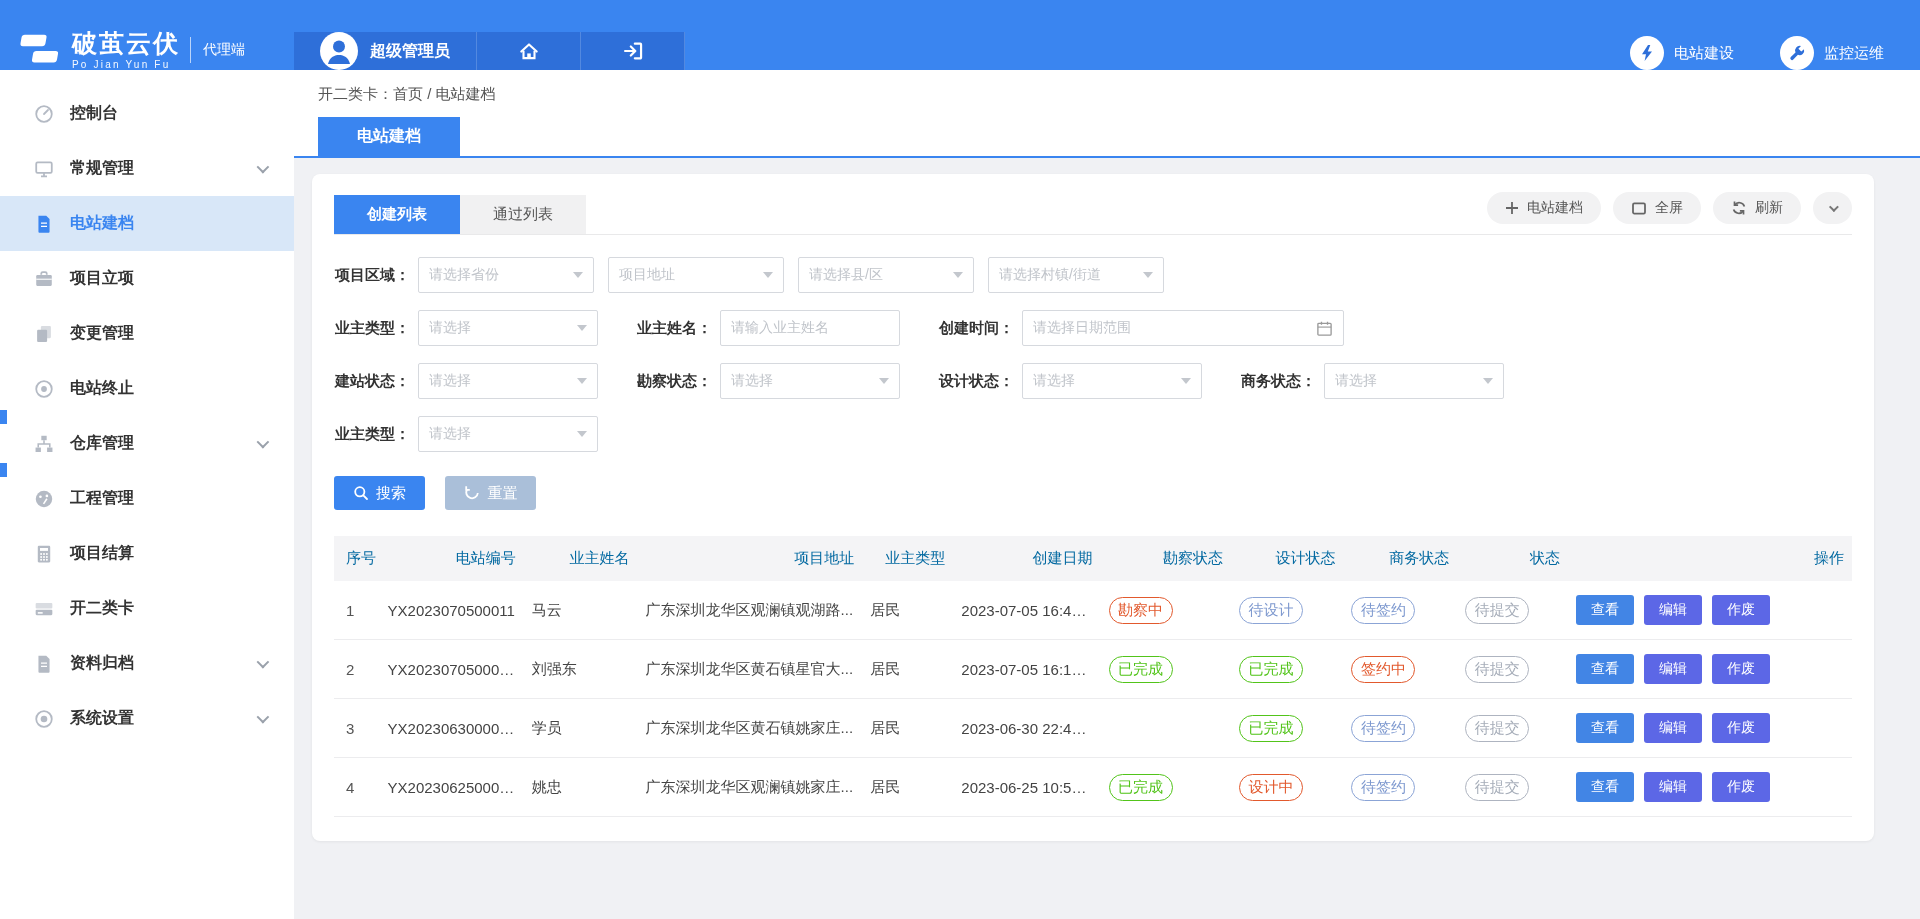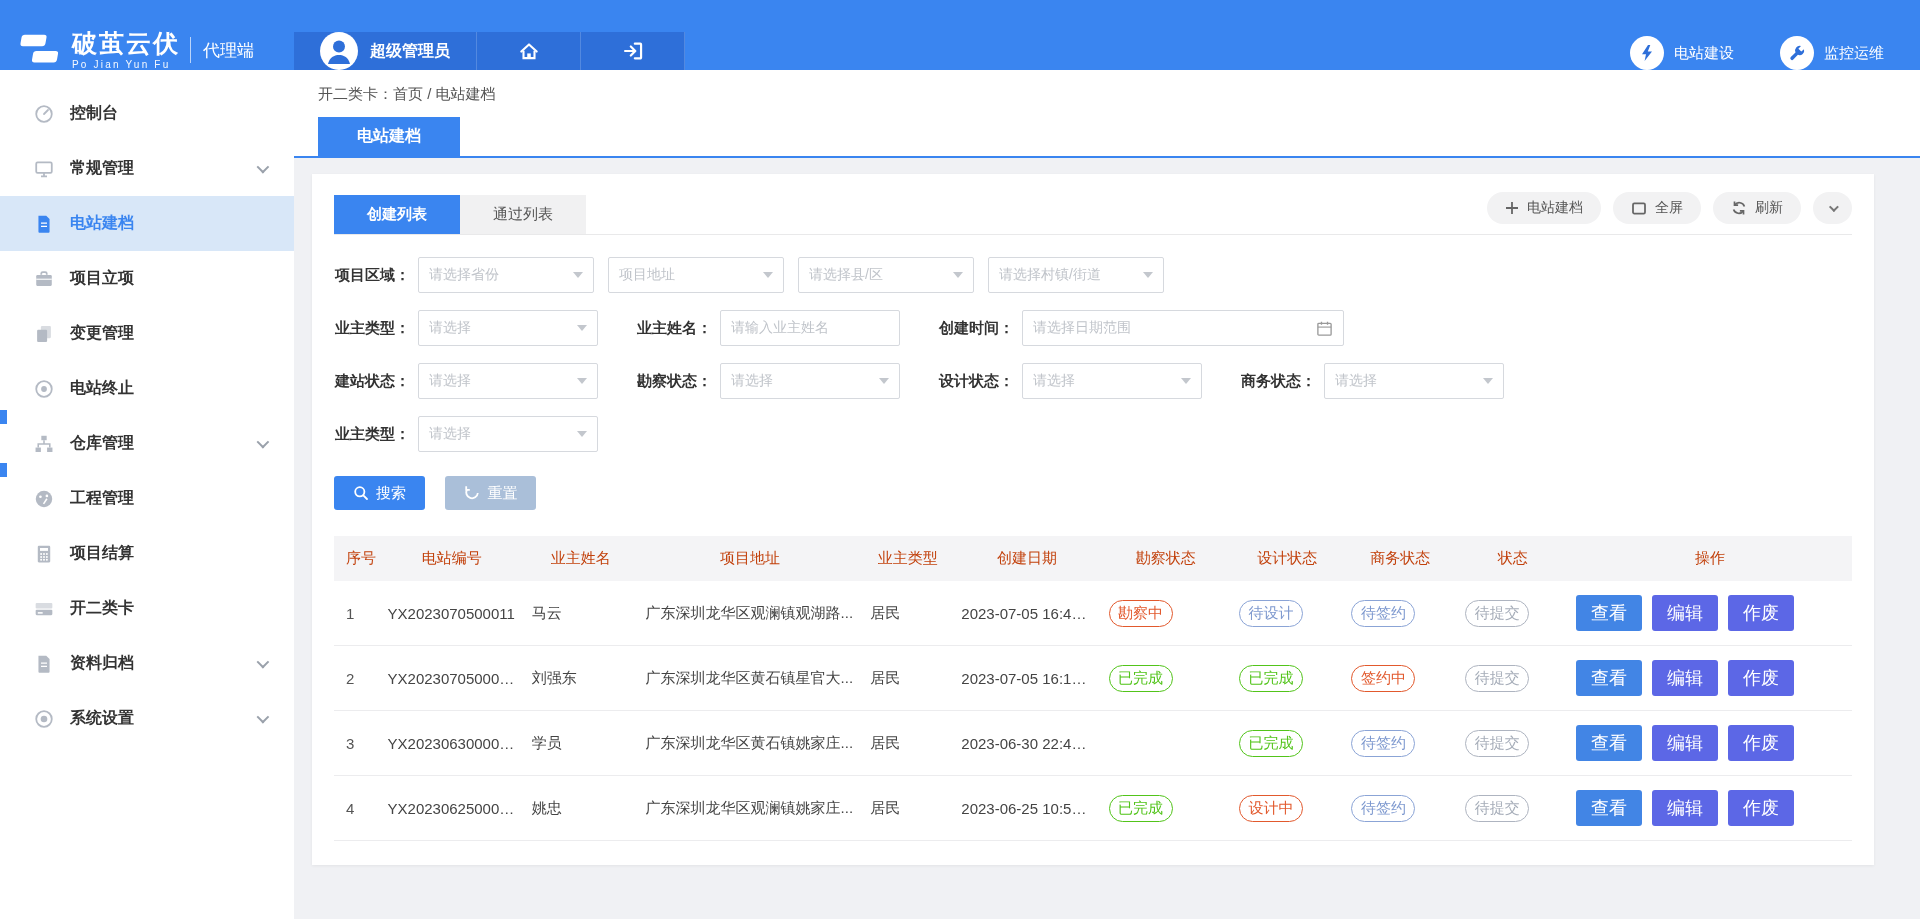--- a/index.html
+++ b/index.html
@@ -7,21 +7,21 @@
   #screen { width:1920px; height:919px; position:relative; overflow:hidden; background:#f0f1f4; display:flex; flex-direction:column; }
 
   
   .top { height:70px; background:#3a85f0; display:flex; align-items:flex-end; color:#fff; flex:0 0 70px; }
   .logo-area { width:294px; flex:0 0 294px; display:flex; align-items:center; padding-left:16px; }
   .logo-mark { width:48px; height:40px; flex:0 0 48px; }
   .logo-text { margin-left:8px; line-height:1; }
   .logo-title { font-size:25px; font-weight:700; letter-spacing:2px; white-space:nowrap; }
   .logo-sub { font-size:10px; letter-spacing:2.2px; margin-top:4px; opacity:.95; white-space:nowrap; }
   .logo-divider { width:1px; height:26px; background:rgba(255,255,255,.65); margin:0 12px 0 10px; }
-  .edition { font-size:17px; white-space:nowrap; }
+  .edition { font-size:14px; white-space:nowrap; }
   .dark-block { display:flex; background:#2e6fd9; }
   .user-box { display:flex; align-items:center; padding:0 26px; border-right:1px solid rgba(255,255,255,.18); cursor:pointer; }
   .avatar { width:38px; height:38px; }
   .user-name { font-size:16px; font-weight:700; margin-left:12px; white-space:nowrap; }
   .icon-box { width:104px; display:flex; align-items:center; justify-content:center; border-right:1px solid rgba(255,255,255,.18); cursor:pointer; }
   .quick-nav { margin-left:auto; display:flex; align-items:center; gap:46px; padding-right:36px; }
   .qn-item { display:flex; align-items:center; gap:10px; cursor:pointer; font-size:15px; white-space:nowrap; }
   .qn-circle { width:34px; height:34px; border-radius:50%; background:#fff; display:flex; align-items:center; justify-content:center; }
 
   
@@ -39,21 +39,21 @@
 
   .content { flex:1; display:flex; flex-direction:column; min-width:0; }
 
   
   .bc-bar { background:#fff; padding:15px 0 0 24px; border-bottom:2px solid #3a85f0; }
   .bc-text { font-size:15px; color:#555; }
   .page-tab { display:inline-block; margin-top:13px; background:#3a85f0; color:#fff; font-size:16px; font-weight:700; padding:9px 0; width:142px; text-align:center; cursor:pointer; }
 
   
   .page-body { padding:16px 46px 0 18px; flex:1; }
-  .card { background:#fff; border-radius:0; box-shadow:0 1px 3px rgba(0,0,0,.06); padding:18px 22px 24px; min-height:640px; }
+  .card { background:#fff; border-radius:8px; box-shadow:0 1px 3px rgba(0,0,0,.06); padding:18px 22px 24px; min-height:640px; }
   .card-head { display:flex; justify-content:space-between; align-items:flex-end; border-bottom:1px solid #e9e9ea; }
   .ltabs { display:flex; }
   .ltab { padding:10px 33px; font-size:15px; background:#f1f1f2; color:#555; cursor:pointer; white-space:nowrap; }
   .ltab.active { background:#3a85f0; color:#fff; font-weight:700; }
   .toolbar { display:flex; gap:12px; padding-bottom:10px; }
   .pill { height:32px; display:flex; align-items:center; gap:8px; background:#f2f2f3; border-radius:16px; padding:0 18px; font-size:14px; color:#555; border:none; cursor:pointer; white-space:nowrap; }
   .pill.pill-icon-only { padding:0 16px; }
   .t-icon { display:flex; align-items:center; }
 
   
@@ -72,30 +72,30 @@
   .cal { display:flex; margin-left:8px; }
 
   
   .btn-row { margin:24px 0 26px; }
   .btn { display:inline-flex; align-items:center; gap:7px; height:34px; padding:0 19px; border-radius:3px; color:#fff; font-size:15px; border:none; cursor:pointer; }
   .btn-search { background:#3a85f0; }
   .btn-reset { background:#aabfd9; margin-left:16px; }
 
   
   table { width:100%; border-collapse:collapse; table-layout:fixed; }
-  thead th { background:#f4f4f6; color:#c2410c; font-weight:400; font-size:15px; text-align:center; padding:13px 8px; white-space:nowrap; overflow:hidden; }
+  thead th { background:#f4f4f6; color:#0369a1; font-weight:400; font-size:15px; text-align:right; padding:13px 8px; white-space:nowrap; overflow:hidden; }
   thead th:first-child { padding-left:12px; }
   tbody td { padding:14px 8px; font-size:15px; color:#444; border-bottom:1px solid #ececee; white-space:nowrap; overflow:hidden; text-overflow:ellipsis; }
   tbody td:first-child { padding-left:12px; color:#555; }
   .badge { display:inline-block; min-width:64px; padding:3px 8px; text-align:center; border-radius:14px; font-size:15px; border:1px solid; background:#fff; }
   .st-processing { color:#e2592d; border-color:#e2592d; }
   .st-done { color:#52c41a; border-color:#52c41a; }
   .st-waiting { color:#7e99cf; border-color:#8ba4d6; }
   .st-pending { color:#a6adb9; border-color:#aeb4c0; }
-  .act { border:none; color:#fff; font-size:18px; padding:6px 15px; border-radius:3px; margin-right:10px; cursor:pointer; }
+  .act { border:none; color:#fff; font-size:14px; padding:6px 15px; border-radius:3px; margin-right:10px; cursor:pointer; }
   .act-view { background:#4285e5; }
   .act-edit { background:#5c67e6; }
   .act-void { background:#5c67e6; }
 
   
   .pager { display:flex; justify-content:flex-end; align-items:center; margin-top:16px; font-size:14px; color:#333; gap:7px; }
   .pp-box { border:1px solid #c9ccd1; border-radius:3px; height:28px; display:flex; align-items:center; gap:9px; padding:0 9px; font-weight:700; cursor:pointer; background:#fff; }
   .css-chev { width:7px; height:7px; border-right:2px solid #444; border-bottom:2px solid #444; display:inline-block; transform:rotate(45deg) translateY(-2px); }
   .css-chev.gray { border-color:#777; }
   .css-chev.left { transform:rotate(135deg); border-color:#3a85f0; }

